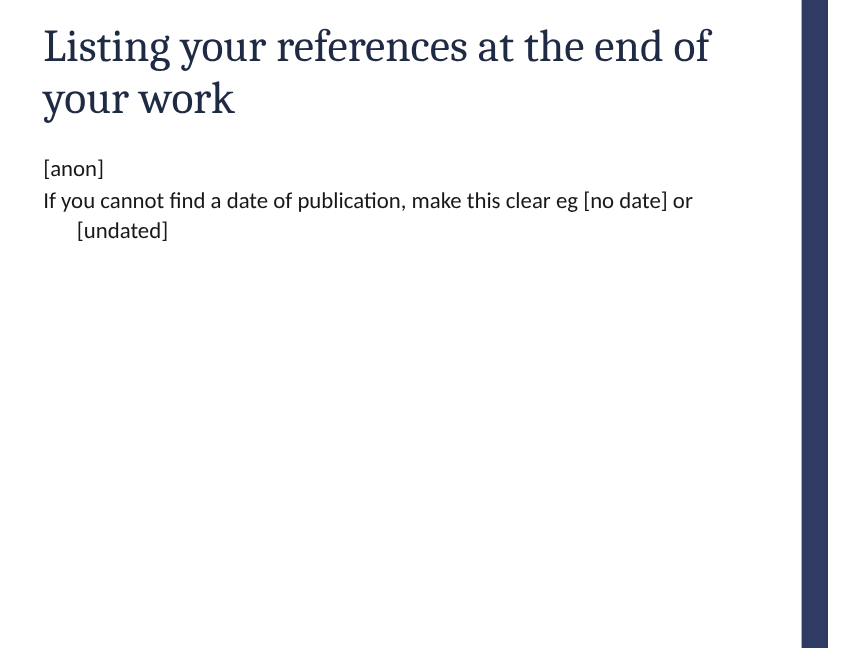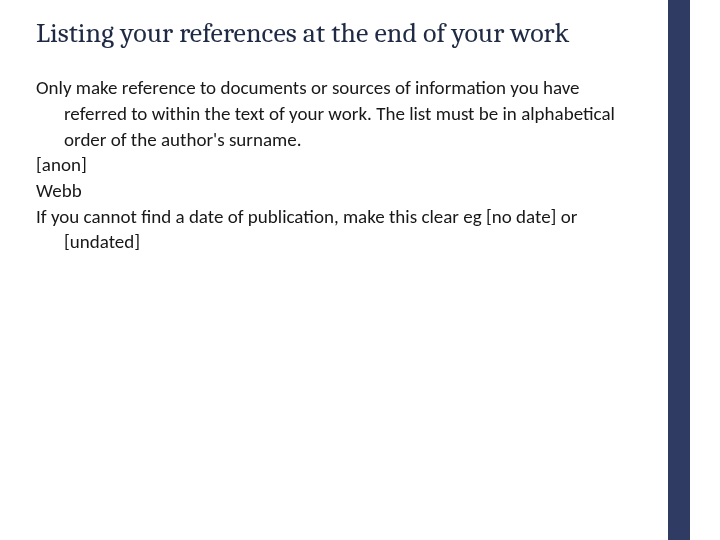--- a/index.html
+++ b/index.html
@@ -19,21 +19,21 @@
     background: #2f3b63;
   }
   .content {
     position: absolute;
     left: 36px;
     top: 18px;
     width: 600px;
   }
   .title {
     font-family: "Cambria", Georgia, serif;
-    font-size: 28px;
+    font-size: 38px;
     line-height: 1.12;
     color: #1f2a44;
     font-weight: 400;
     margin-bottom: 26px;
   }
   .body-text {
     font-size: 19px;
     line-height: 1.35;
     color: #181818;
   }
@@ -51,18 +51,16 @@
 </style>
 </head>
 <body>
 
 <div class="accent-bar"></div>
 
 <div class="content">
   <h1 class="title">Listing your references at the end of your work</h1>
 
   <div class="body-text">
-    <p class="para p-intro">Only make reference to documents or sources of information you have referred to within the text of your work. The list must be in alphabetical order of the author's surname.</p>
     <p class="para p-simple">[anon]</p>
-    <p class="para p-simple">Webb</p>
     <p class="para p-intro">If you cannot find a date of publication, make this clear eg [no date] or [undated]</p>
   </div>
 </div>
 
 </body></html>

